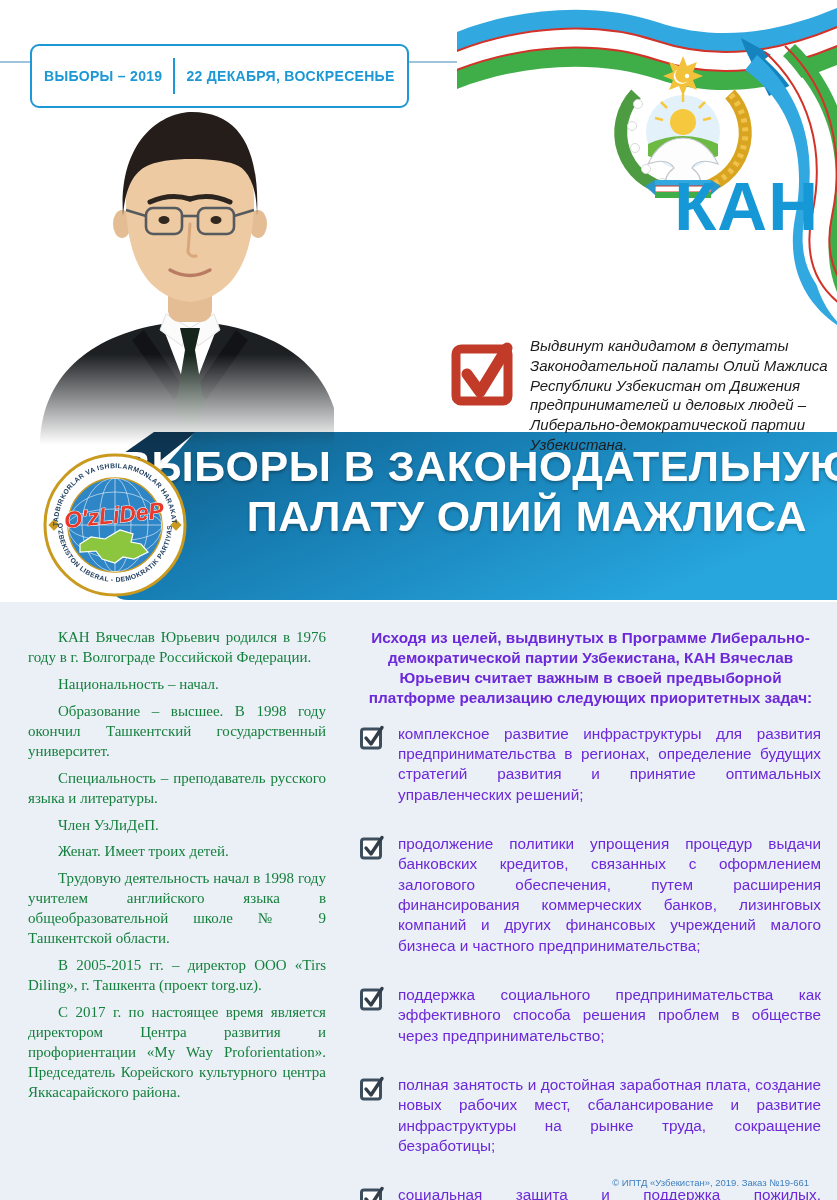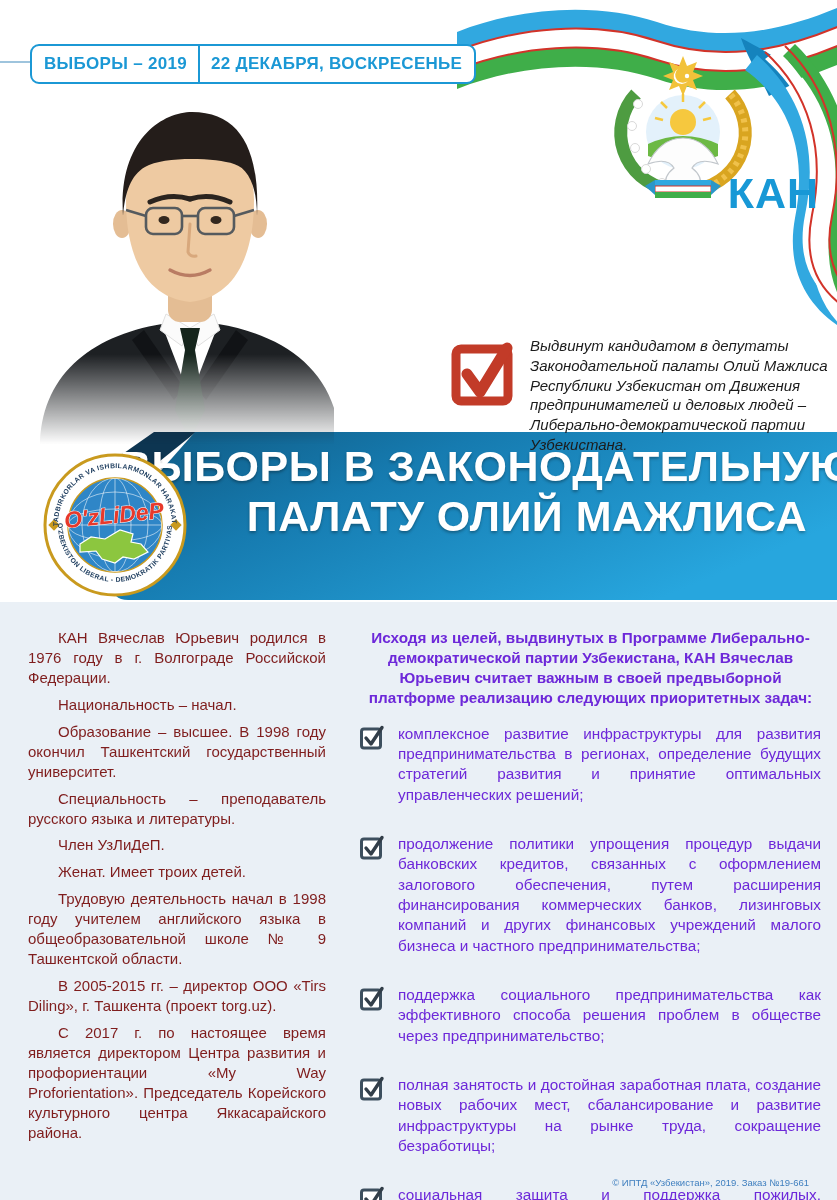--- a/index.html
+++ b/index.html
@@ -7,30 +7,30 @@
     position:relative; width:837px; height:1200px; margin:0 auto;
     background:#ffffff; overflow:hidden;
     font-family:"Liberation Sans",sans-serif; color:#1f1f1f;
   }
   
   .rule-line{position:absolute; top:61px; left:0; width:540px; height:2px; background:#9ec4dd;}
   .date-badge{
     position:absolute; top:44px; left:30px; height:36px;
     display:inline-flex; align-items:center; background:#fff;
     border:2.5px solid #1b98d5; border-radius:9px;
-    color:#1b98d5; font-weight:bold; font-size:17px; letter-spacing:.3px;
-    padding:0 12px; z-index:3; white-space:nowrap;
+    color:#1b98d5; font-weight:bold; font-size:14px; letter-spacing:.3px;
+    padding:12px 12px; z-index:3; white-space:nowrap;
   }
   .date-badge .sep{width:2px; align-self:stretch; margin:0 11px; background:#1b98d5;}
   .flag-ribbon{position:absolute; top:0; right:0; z-index:1;}
   .state-emblem{position:absolute; top:52px; left:608px; z-index:2;}
   .photo{position:absolute; top:88px; left:24px; z-index:4;}
   .surname{
     position:absolute; top:172px; right:18px; z-index:2;
-    font-size:43px; font-weight:bold; color:#1798d6; line-height:1; letter-spacing:1px;
+    font-size:69px; font-weight:bold; color:#1798d6; line-height:1; letter-spacing:1px;
   }
   .name-banner{
     position:absolute; top:249px; left:198px; right:0; height:83px; z-index:3;
     background:linear-gradient(172deg,#12405a 0%,#186f9e 48%,#27a2dc 100%);
     clip-path:polygon(46px 0, 100% 0, 100% 100%, 0 100%, 0 64px);
   }
   .name-banner .name{
     position:absolute; right:56px; top:0; line-height:83px;
     font-size:46px; font-weight:bold; color:#fff; white-space:nowrap;
     text-shadow:0 2px 3px rgba(0,0,0,.25);
@@ -49,21 +49,21 @@
     padding-top:11px; text-shadow:0 2px 3px rgba(0,0,0,.3); letter-spacing:.5px;
   }
   .big-banner-text div{white-space:nowrap;}
   .party-logo{position:absolute; top:452px; left:42px; z-index:4;}
   
   .content{
     position:absolute; top:602px; left:0; right:0; bottom:0;
     background:#eaf0f6; display:flex; padding:26px 16px 0 28px; box-sizing:border-box;
   }
   .col-left{
-    flex:none; width:298px; font-size:15px; line-height:1.33; text-align:justify; color:#7f1d1d;
+    flex:none; width:298px; font-size:15px; line-height:1.33; text-align:justify; color:#15803d;font-family:Liberation Serif, serif;
   }
   .col-left p{margin:0 0 7px 0; text-indent:30px;}
   .col-right{flex:1; margin-left:34px; font-size:15.3px; color:#6d28d9;}
   .intro{
     font-weight:bold; text-align:center; line-height:1.3; margin:0 2px 16px 2px; font-size:15.3px;
   }
   .item{display:flex; margin-bottom:29px;}
   .item svg{flex:none; margin-right:13px; overflow:visible;}
   .item-text{text-align:justify; line-height:1.33;}
   .imprint{

